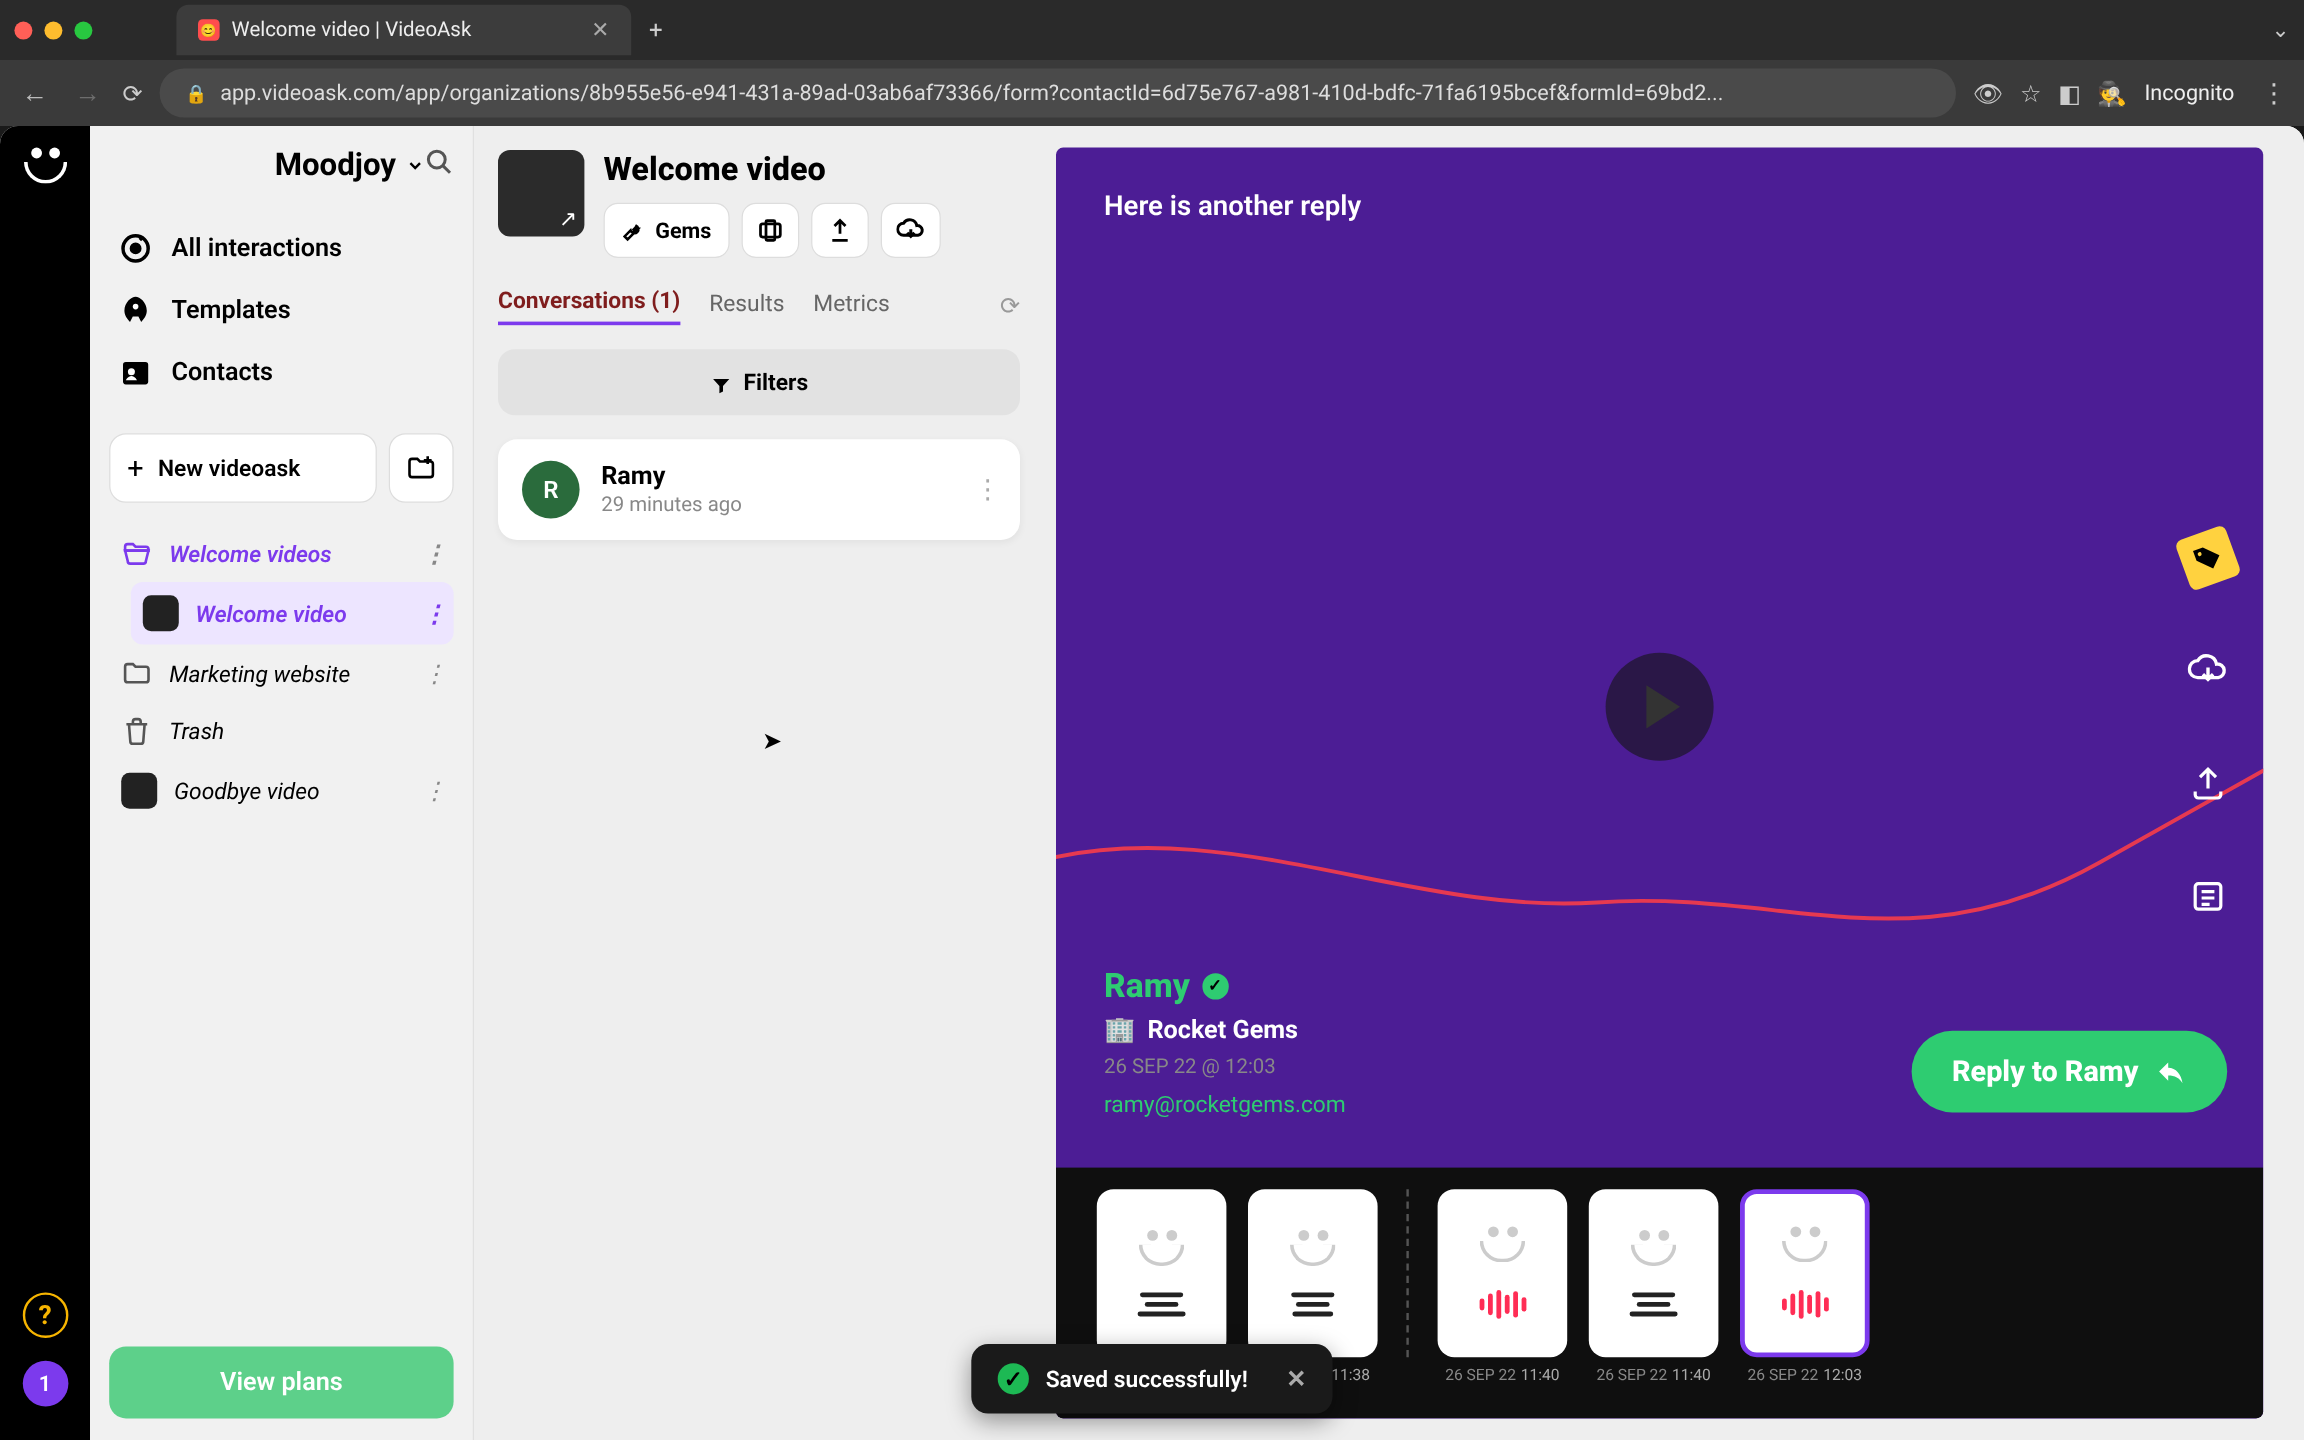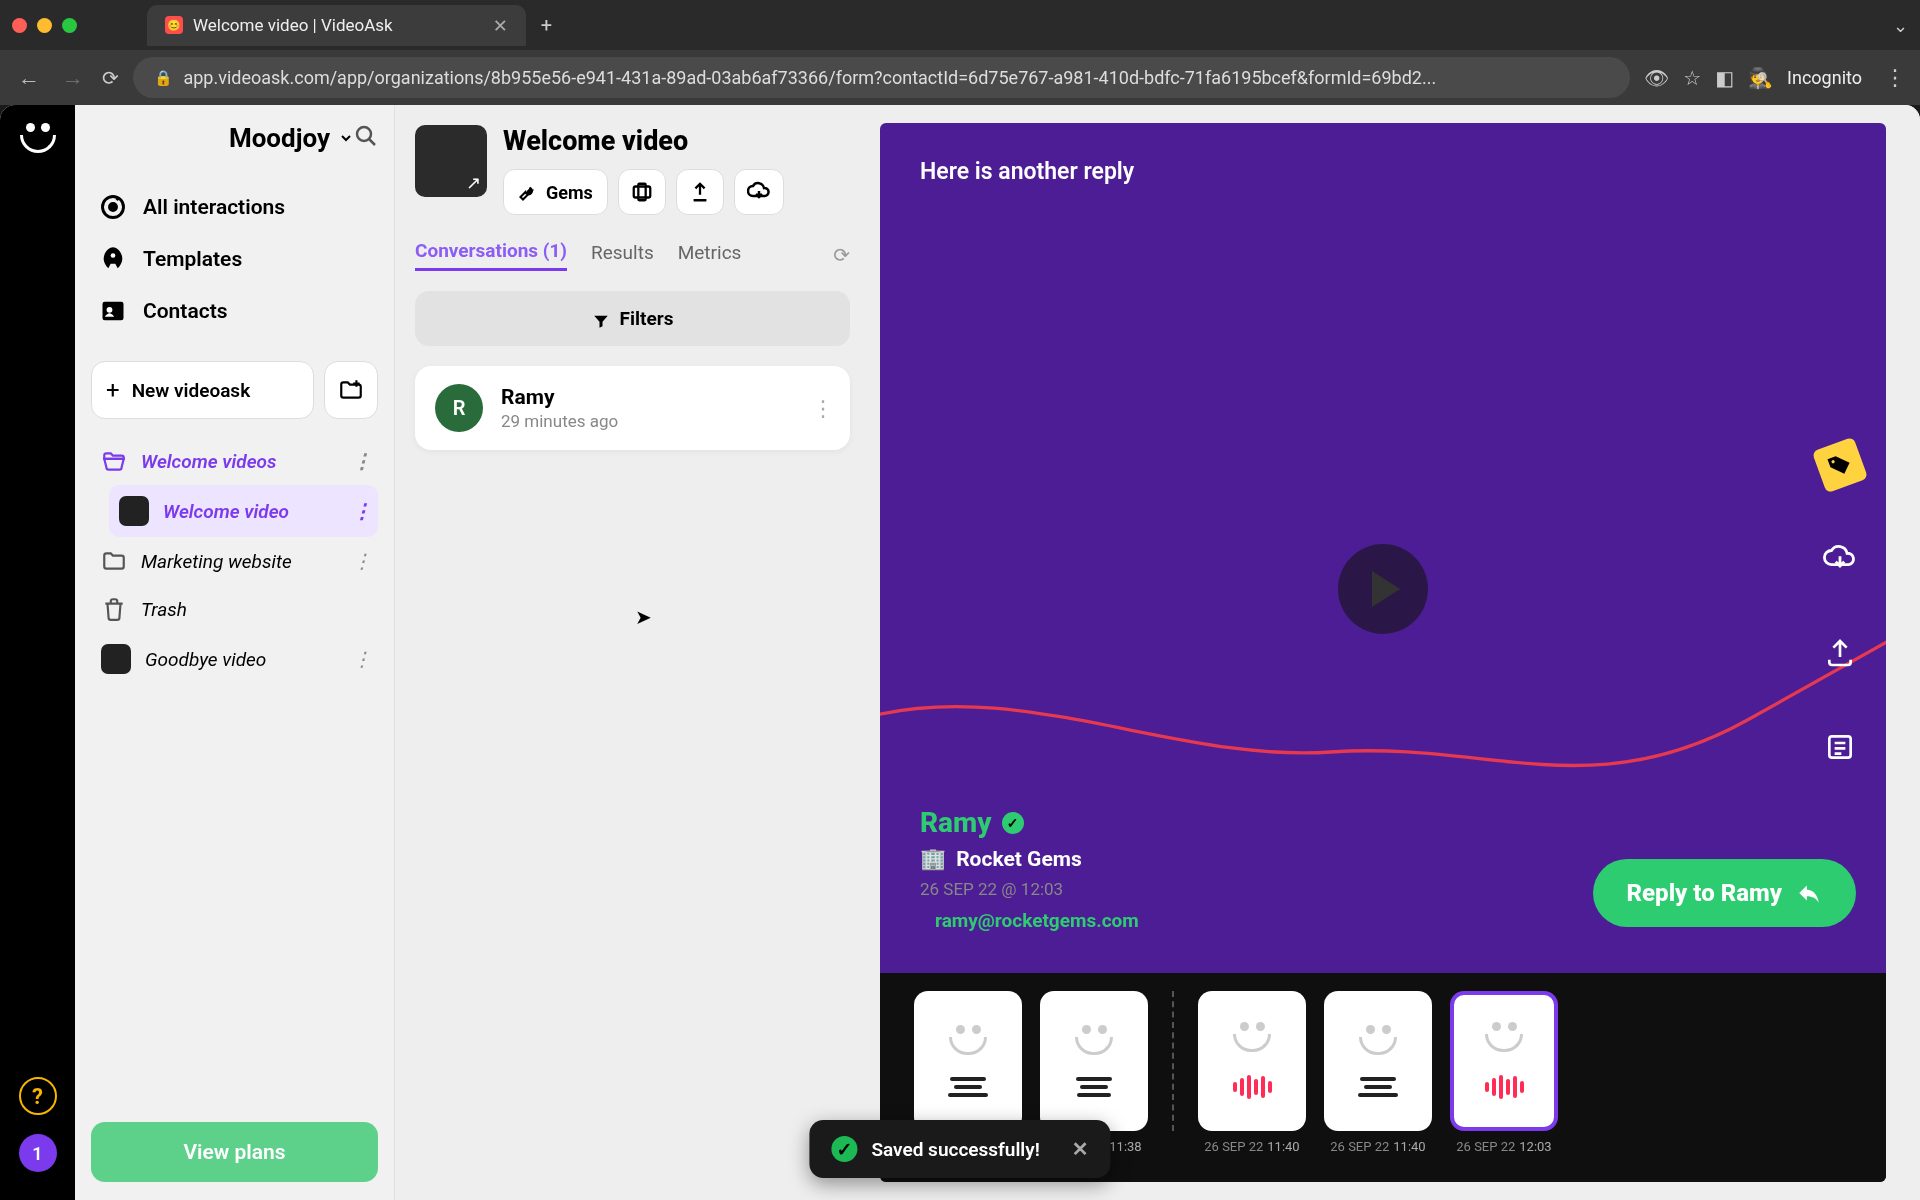--- a/index.html
+++ b/index.html
@@ -61,21 +61,21 @@
 .middle { width:475px; background:#eee; padding:20px 20px; position:relative;}
 .form-head { display:flex; gap:16px; align-items:flex-start;}
 .form-thumb { width:72px;height:72px;border-radius:10px;background:#2b2b2b;position:relative;}
 .form-thumb::after{content:"↗";position:absolute;bottom:4px;right:6px;color:#fff;font-size:18px;}
 .form-title { font-size:27px; font-weight:800; margin-bottom:12px;}
 .form-actions { display:flex; gap:10px;}
 .act-btn { background:#fff;border:1px solid #ddd;border-radius:12px;padding:10px 14px;display:flex;align-items:center;gap:8px;font-size:18px;font-weight:700;cursor:pointer;}
 .act-btn.icon-only{padding:10px 12px;}
 .tabs { display:flex; gap:24px; margin-top:24px; font-size:19px; color:#666; align-items:center;}
 .tabs .tab-link{cursor:pointer; padding-bottom:6px;}
-.tabs .tab-link.active{color:#8b5cf6;font-weight:700;border-bottom:3px solid #7c3aed;}
+.tabs .tab-link.active{color:#7f1d1d;font-weight:700;border-bottom:3px solid #7c3aed;}
 .refresh{margin-left:auto;font-size:20px;color:#999;cursor:pointer;}
 .filters-btn { margin-top:20px; background:#e2e2e2; border-radius:14px; padding:16px; text-align:center; font-size:19px; font-weight:700; cursor:pointer; display:flex;align-items:flex-end;justify-content:center;gap:10px;}
 .conv-card { margin-top:20px; background:#fff; border-radius:16px; padding:18px 20px; display:flex; align-items:center; gap:18px; box-shadow:0 2px 6px rgba(0,0,0,0.05); cursor:pointer; position:relative;}
 .avatar { width:48px;height:48px;border-radius:50%;background:#2a6b3c;color:#fff;display:flex;align-items:center;justify-content:center;font-size:20px;font-weight:600;}
 .conv-name{font-size:21px;font-weight:700;}
 .conv-time{color:#888;font-size:17px;margin-top:2px;}
 .conv-card .dots{position:absolute;right:16px;color:#aaa;font-size:22px;}
 .cursor-arrow { position:absolute; top:500px; left:240px; font-size:20px;}
 
 
@@ -86,21 +86,21 @@
 .play-btn { position:absolute; top:44%; left:50%; transform:translate(-50%,-50%); width:90px;height:90px;border-radius:50%;background:rgba(20,20,20,0.6);display:flex;align-items:center;justify-content:center;}
 .play-btn::after{content:"";border-left:28px solid #333;border-top:18px solid transparent;border-bottom:18px solid transparent;margin-left:6px;}
 .side-icons { position:absolute; right:24px; top:320px; display:flex; flex-direction:column; gap:50px;}
 .side-ico { width:44px;height:44px;border-radius:10px;display:flex;align-items:center;justify-content:center;}
 .tag-ico { background:#ffd23f; transform:rotate(-20deg); border-radius:6px;}
 .meta { position:absolute; bottom:250px; left:40px;}
 .meta-name { color:#2ecc71; font-size:28px; font-weight:800; display:flex;align-items:center;gap:10px;}
 .verified { width:22px;height:22px;background:#2ecc71;border-radius:50%;display:flex;align-items:center;justify-content:center;color:#000;font-size:14px;font-weight:bold;}
 .meta-org { font-size:21px; font-weight:700; margin-top:8px; display:flex;align-items:center;gap:10px;}
 .meta-ts { color:#888; font-size:17px; margin-top:8px;}
-.meta-email { color:#2ecc71; font-size:19px; font-weight:700; margin-top:10px;margin-left:15px;}
+.meta-email { color:#2ecc71; font-size:19px; font-weight:400; margin-top:10px;}
 .reply-btn { position:absolute; bottom:255px; right:30px; background:#2ecc71; color:#fff; padding:20px 34px; border-radius:40px; font-size:24px; font-weight:800; display:flex;align-items:center;gap:14px; cursor:pointer;}
 .thumbs { position:absolute; bottom:0; left:0; right:0; background:#0f0f0f; padding:18px 34px 28px; display:flex; gap:18px; align-items:flex-start;}
 .thumb-card { width:108px;}
 .thumb-box { width:108px;height:140px;background:#fff;border-radius:14px;display:flex;flex-direction:column;align-items:center;justify-content:center;gap:22px;}
 .thumb-box.sel{border:4px solid #7c3aed;}
 .face { display:flex;flex-direction:column;align-items:center;}
 .face-eyes{display:flex;gap:7px;}
 .face-eye{width:9px;height:9px;background:#ccc;border-radius:50%;}
 .face-mouth{width:38px;height:18px;border:3px solid #ccc;border-top:none;border-radius:0 0 30px 30px;margin-top:3px;}
 .type-lines{display:flex;flex-direction:column;gap:4px;align-items:center;}

